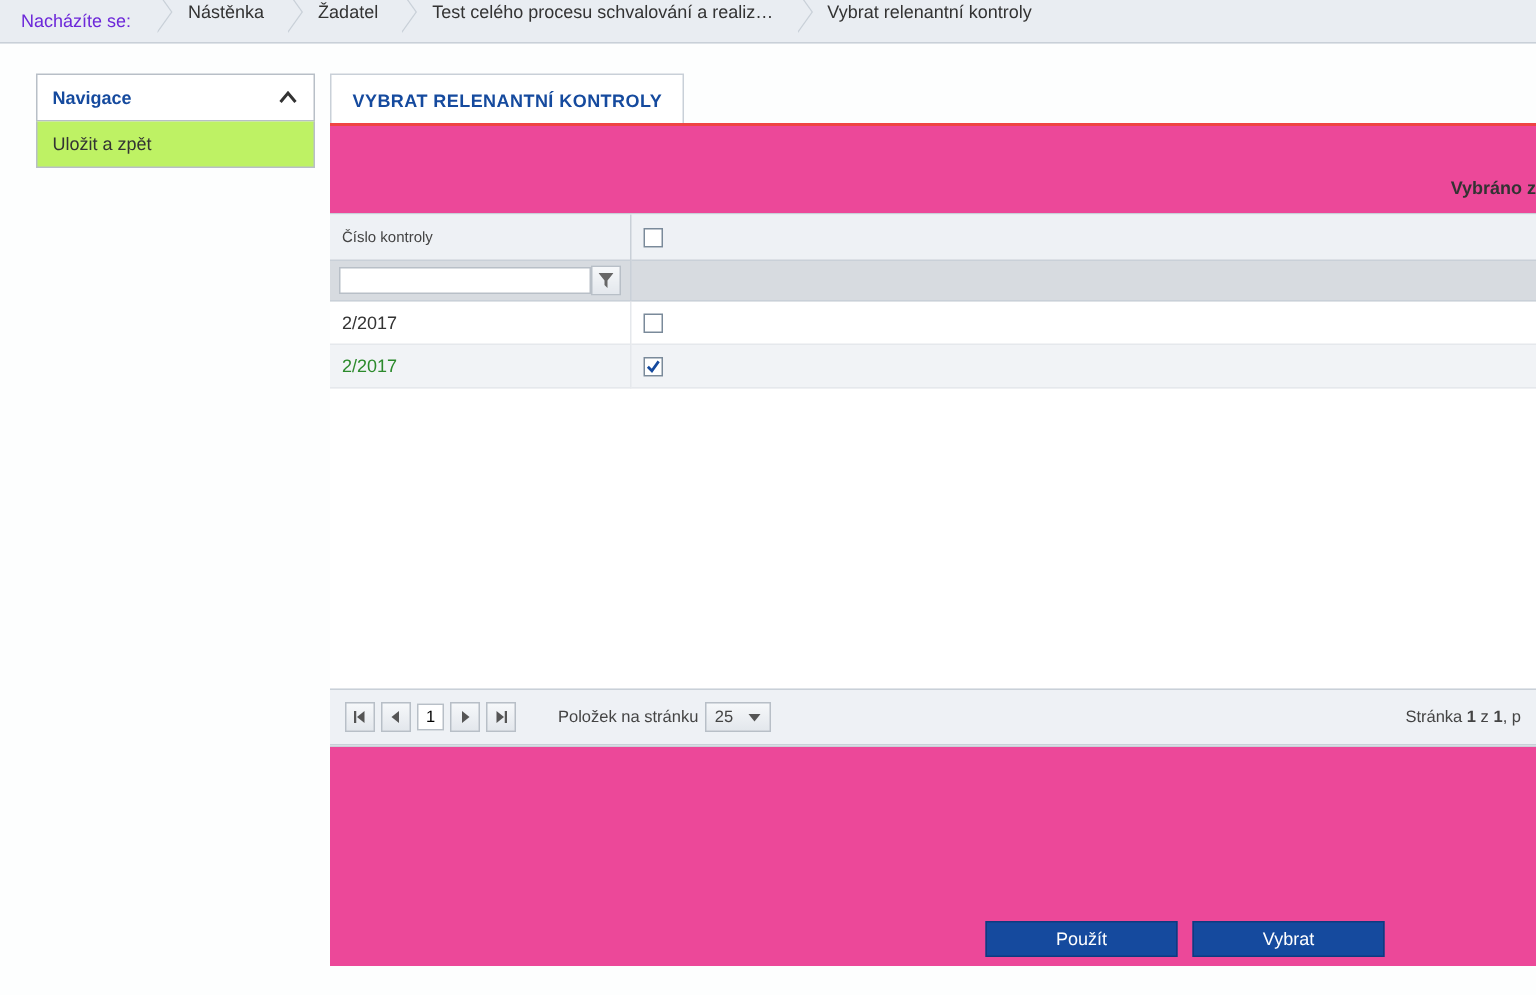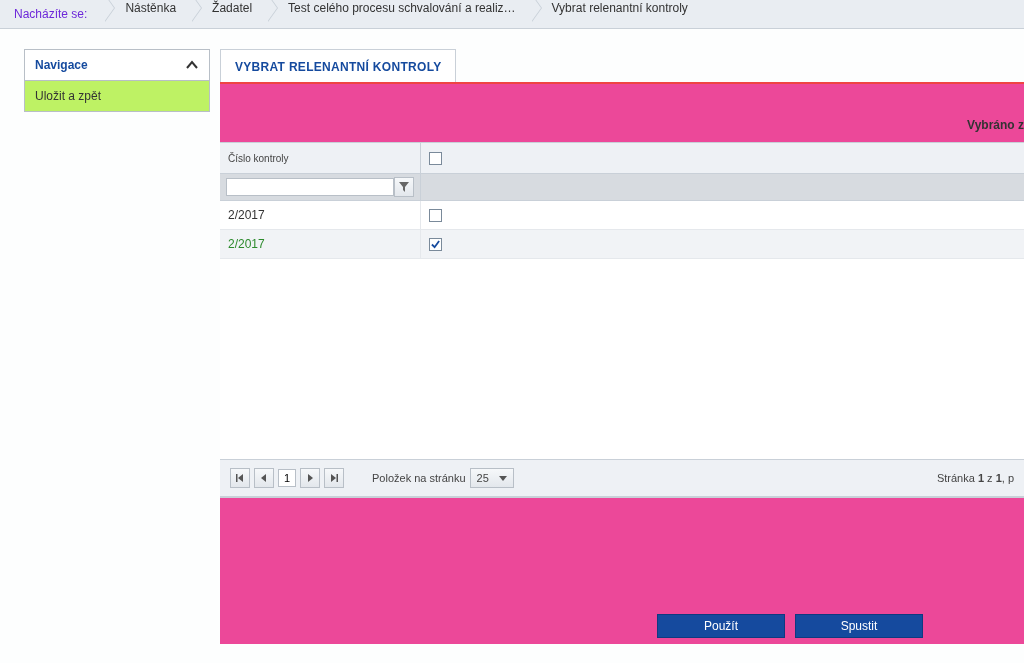--- a/index.html
+++ b/index.html
@@ -428,18 +428,18 @@
             <span>Stránka </span><b>1</b><span> z </span><b>1</b><span>, p</span>
           </span>
         </div>
       </div>
 
       <div class="actions">
         <span class="btn-primary">
           <span>Použít</span>
         </span>
         <span class="btn-primary">
-          <span>Spustit</span>
+          <span>Vybrat</span>
         </span>
       </div>
     </div>
   </div>
 </div>
 
 </body></html>

